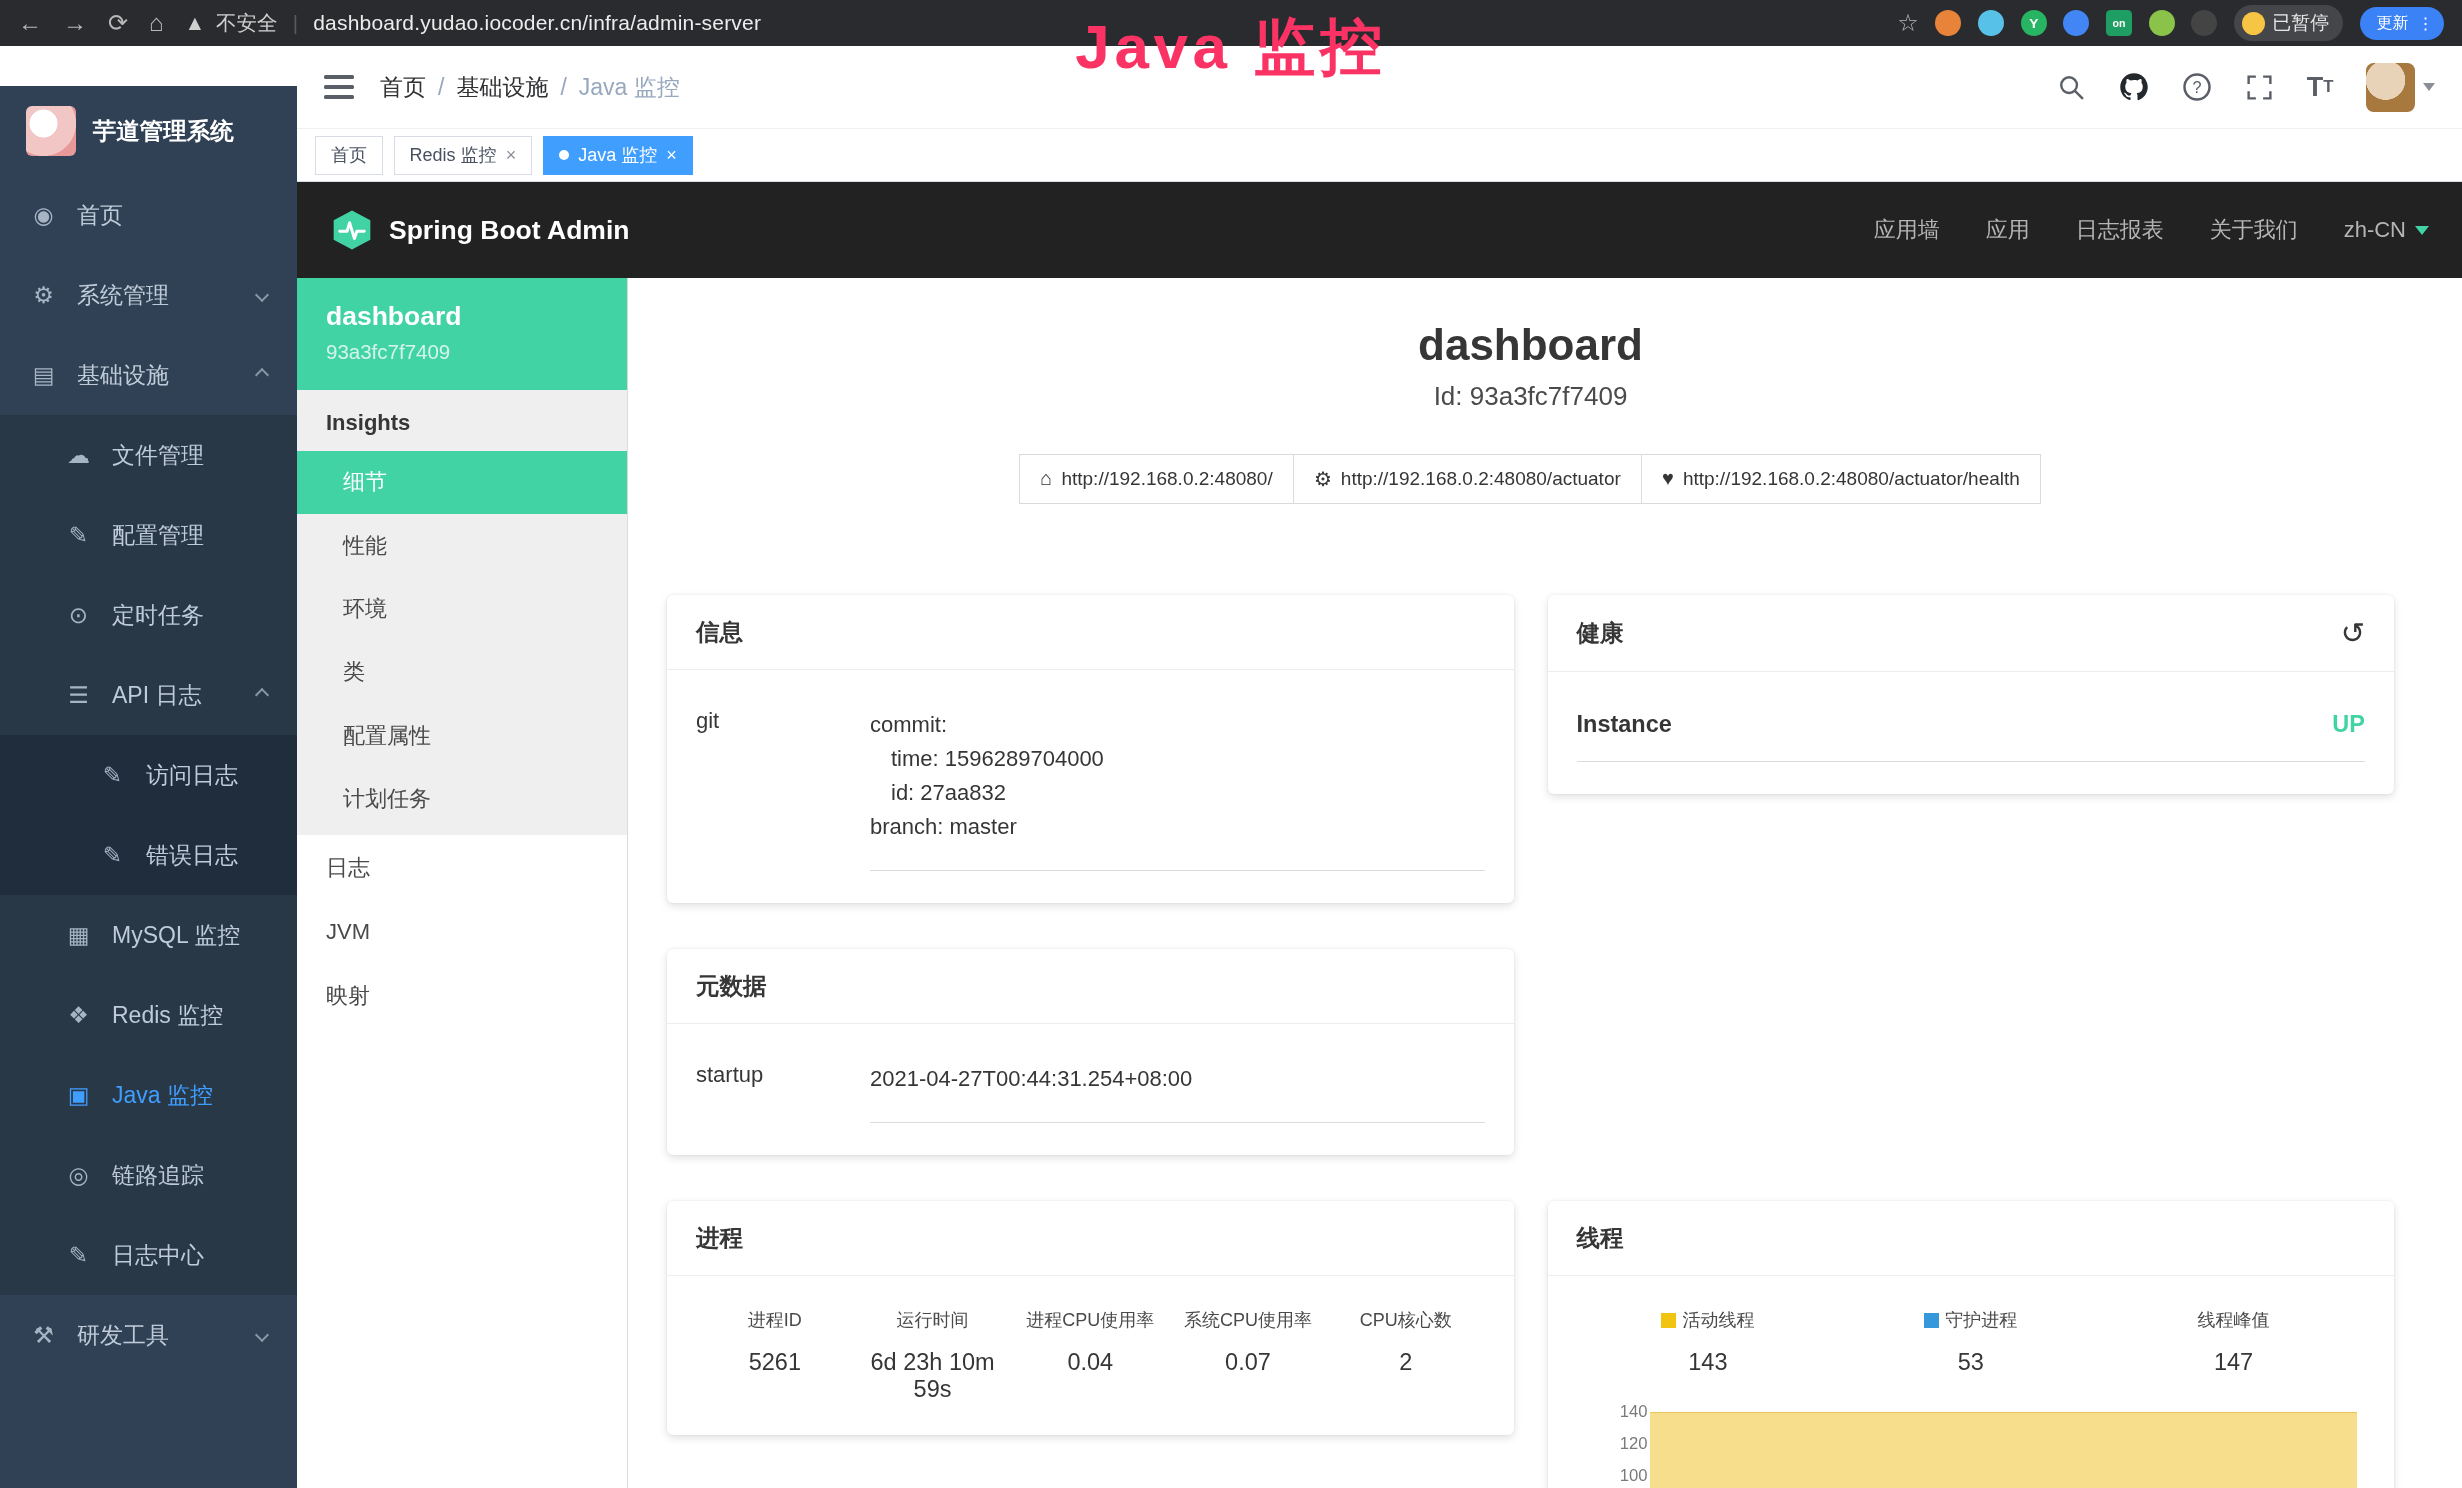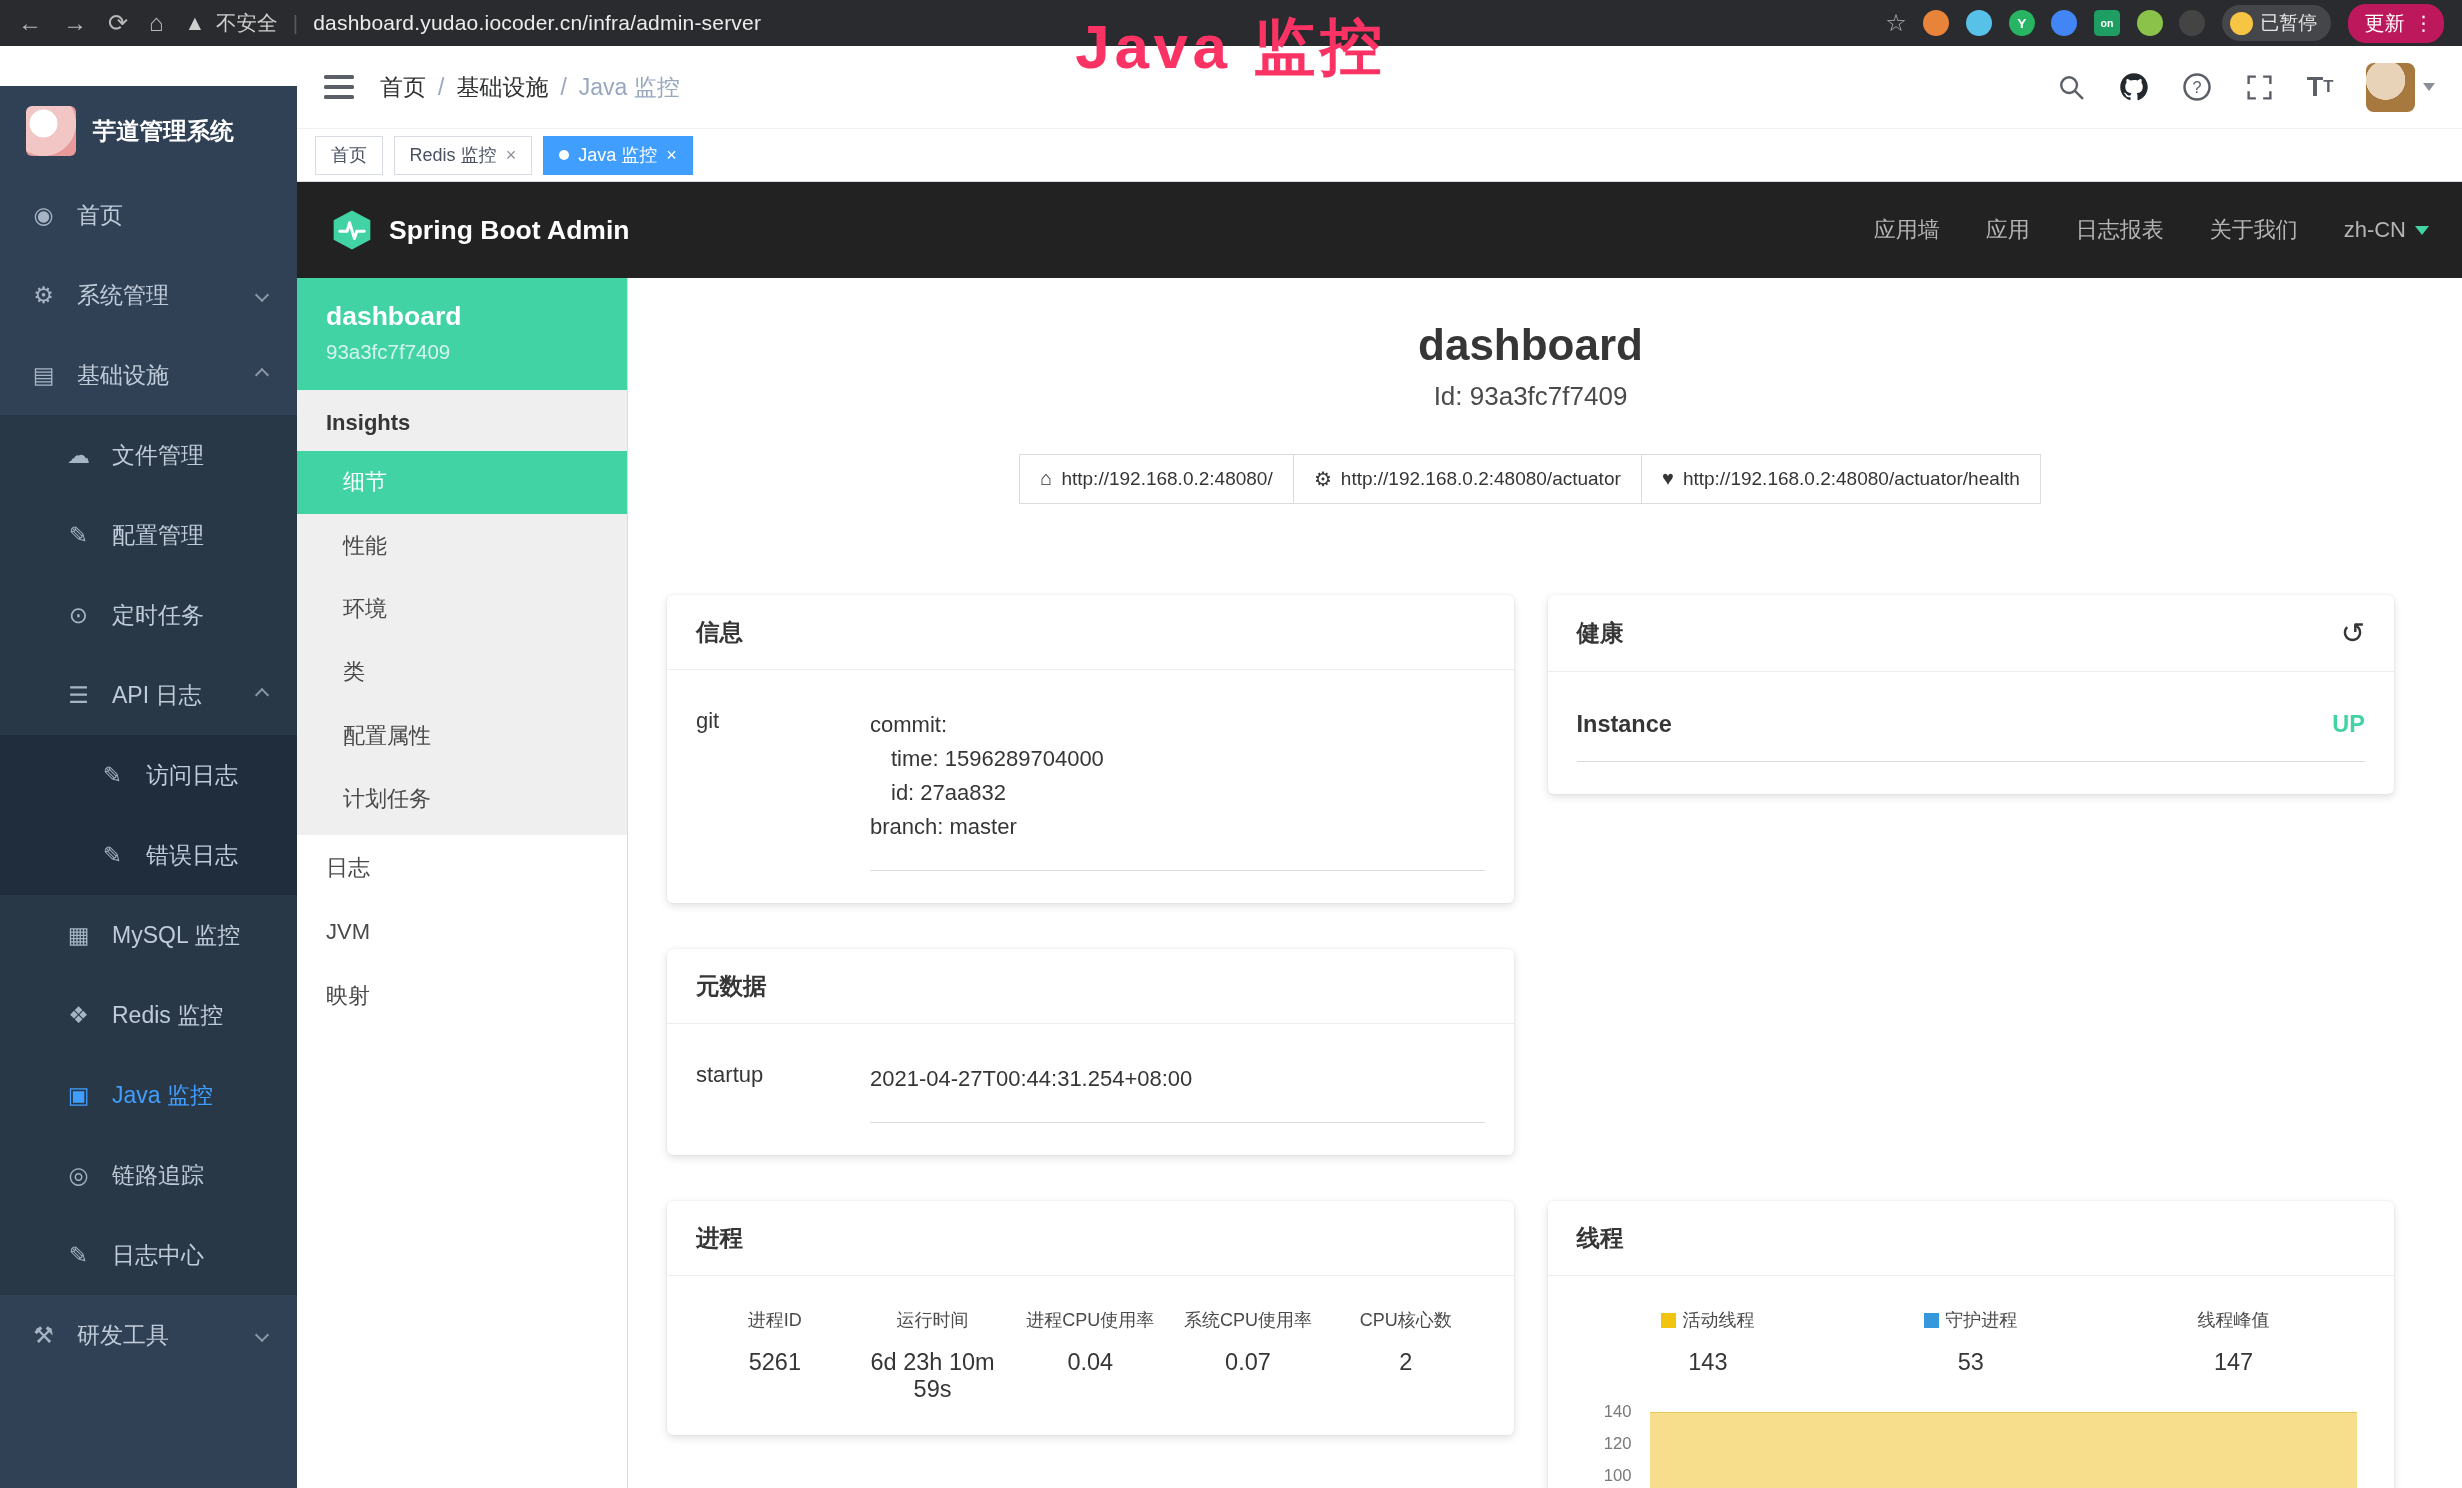--- a/index.html
+++ b/index.html
@@ -10,21 +10,21 @@
   .chrome { height:46px; background:#2a2b2e; display:flex; align-items:center; padding:0 18px; gap:21px; color:#bdbdbd; font-size:20.5px; }
   .chrome .navicon { font-size:24px; color:#b8b8b8; cursor:pointer; }
   .chrome .sec { display:flex; align-items:center; gap:10.6px; color:#cfcfcf; }
   .chrome .warn { font-size:21px; }
   .chrome .sep { color:#5a5a5a; margin:0 4.6px; }
   .chrome .url { color:#ececec; font-size:21px; letter-spacing:0.2px; }
   .chrome .right { margin-left:auto; display:flex; align-items:center; gap:16.7px; }
   .extdot { width:26px; height:26px; border-radius:50%; display:inline-flex; align-items:center; justify-content:center; font-size:13.7px; color:#fff; font-weight:bold; }
   .pill-paused { background:#45464a; border-radius:18px; padding:4.6px 13.7px 4.6px 7.6px; display:flex; align-items:center; gap:7.6px; color:#e6e6e6; font-size:19px; }
   .pill-paused .face { width:23px; height:23px; border-radius:50%; background:#f6c544; display:inline-block; }
-  .btn-update { background:#be185d; color:#fff; border-radius:18px; padding:6px 10.6px 6px 16.7px; font-size:20px; display:flex; align-items:center; gap:9px; cursor:pointer; }
+  .btn-update { background:#3b82f6; color:#fff; border-radius:18px; padding:6px 10.6px 6px 16.7px; font-size:16px; display:flex; align-items:center; gap:9px; cursor:pointer; }
 
   
   .annotation { position:absolute; top:4.6px; left:50%; transform:translateX(-50%); z-index:60; color:#fb3264; font-size:62px; font-weight:800; letter-spacing:4.6px; white-space:nowrap; }
 
   
   .app { display:flex; height:1443px; }
 
   
   .sidebar { width:297px; background:#304156; flex-shrink:0; color:#bfcbd9; overflow:hidden;margin-top:40px; }
   .logo-row { height:89px; display:flex; align-items:center; gap:16.7px; padding:0 26px; }
@@ -111,21 +111,21 @@
   .proc-col { flex:1; }
   .proc-col .pl { font-size:18px; color:#4a4a4a; }
   .proc-col .pv { font-size:23.5px; color:#363636; margin-top:16.7px; }
 
   .thr-legend { display:flex; text-align:center; padding-top:20px; }
   .thr-col { flex:1; }
   .thr-col .tl { font-size:18px; color:#4a4a4a; display:inline-flex; align-items:center; gap:6px; }
   .sw { width:15px; height:15px; display:inline-block; }
   .thr-col .tv { font-size:23.5px; color:#363636; margin-top:16.7px; }
   .thr-chart { margin-top:26px; position:relative; height:228px; }
-  .ytick { position:absolute; left:0; width:55px; text-align:right; font-size:16.7px; color:#7a7a7a; }
+  .ytick { position:absolute; left:16px; width:55px; text-align:right; font-size:16.7px; color:#7a7a7a; }
   .band { position:absolute; left:73px; right:7.6px; top:10.6px; height:197px; background:#f6de8d; border-top:1.5px solid #e8c657; }
 
   svg { display:block; }
 </style>
 </head>
 <body>
 
 <div class="screen">
 
   <div class="chrome">

